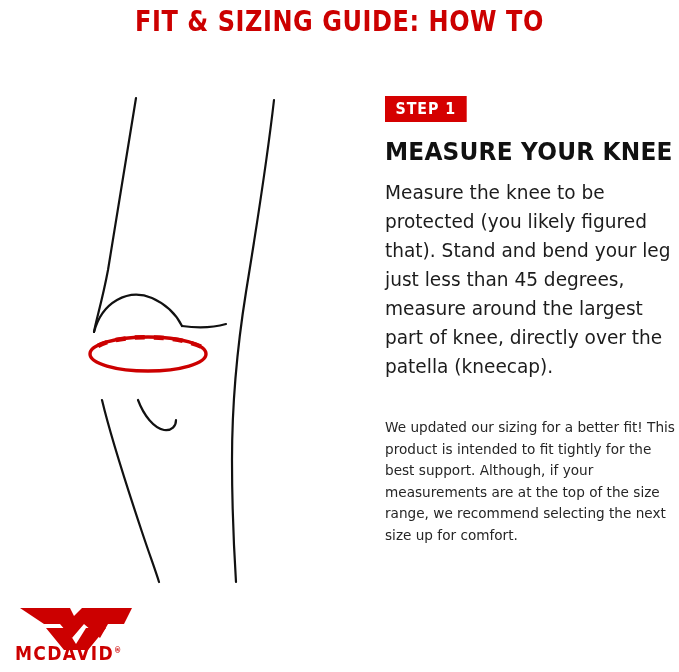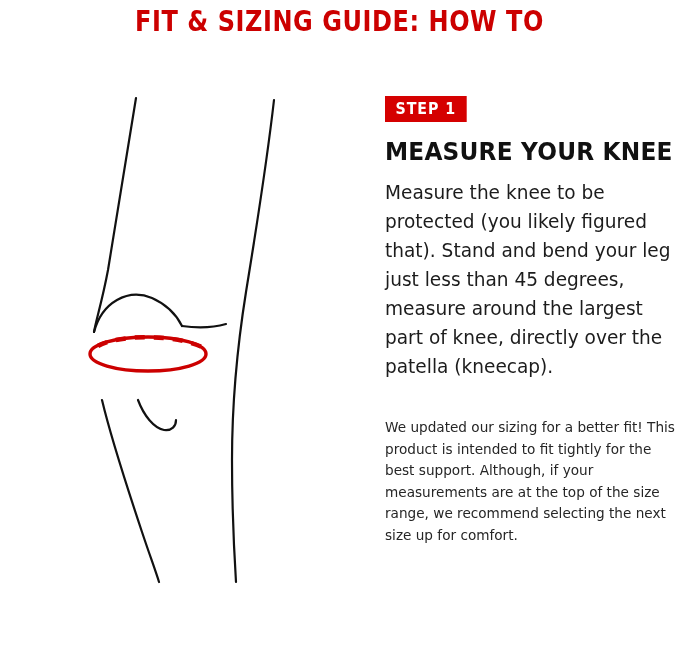--- a/index.html
+++ b/index.html
@@ -154,14 +154,24 @@
     </svg>
   </div>
 
   <div class="content">
     <div class="step-badge">STEP 1</div>
     <div class="heading">MEASURE YOUR KNEE</div>
     <div class="body-text">Measure the knee to be protected (you likely figured that). Stand and bend your leg just less than 45 degrees, measure around the largest part of knee, directly over the patella (kneecap).</div>
     <div class="note-text">We updated our sizing for a better fit! This product is intended to fit tightly for the best support. Although, if your measurements are at the top of the size range, we recommend selecting the next size up for comfort.</div>
   </div>
 
+  <div class="logo">
+    <svg width="150" height="50" viewBox="0 0 150 50" xmlns="http://www.w3.org/2000/svg">
+      <g fill="#cc0000">
+
+        <path d="M8 4 L58 4 L62 12 L70 4 L120 4 L112 20 L96 20 L88 34 L72 20 L60 34 L48 20 L32 20 Z"></path>
+        <path d="M34 24 L54 24 L64 40 L74 24 L94 24 L76 46 L52 46 Z"></path>
+      </g>
+    </svg>
+    <div class="logo-word"><span>MCDAVID</span><span class="logo-tm">®</span></div>
+  </div>
 
 </div>
 
 </body></html>

